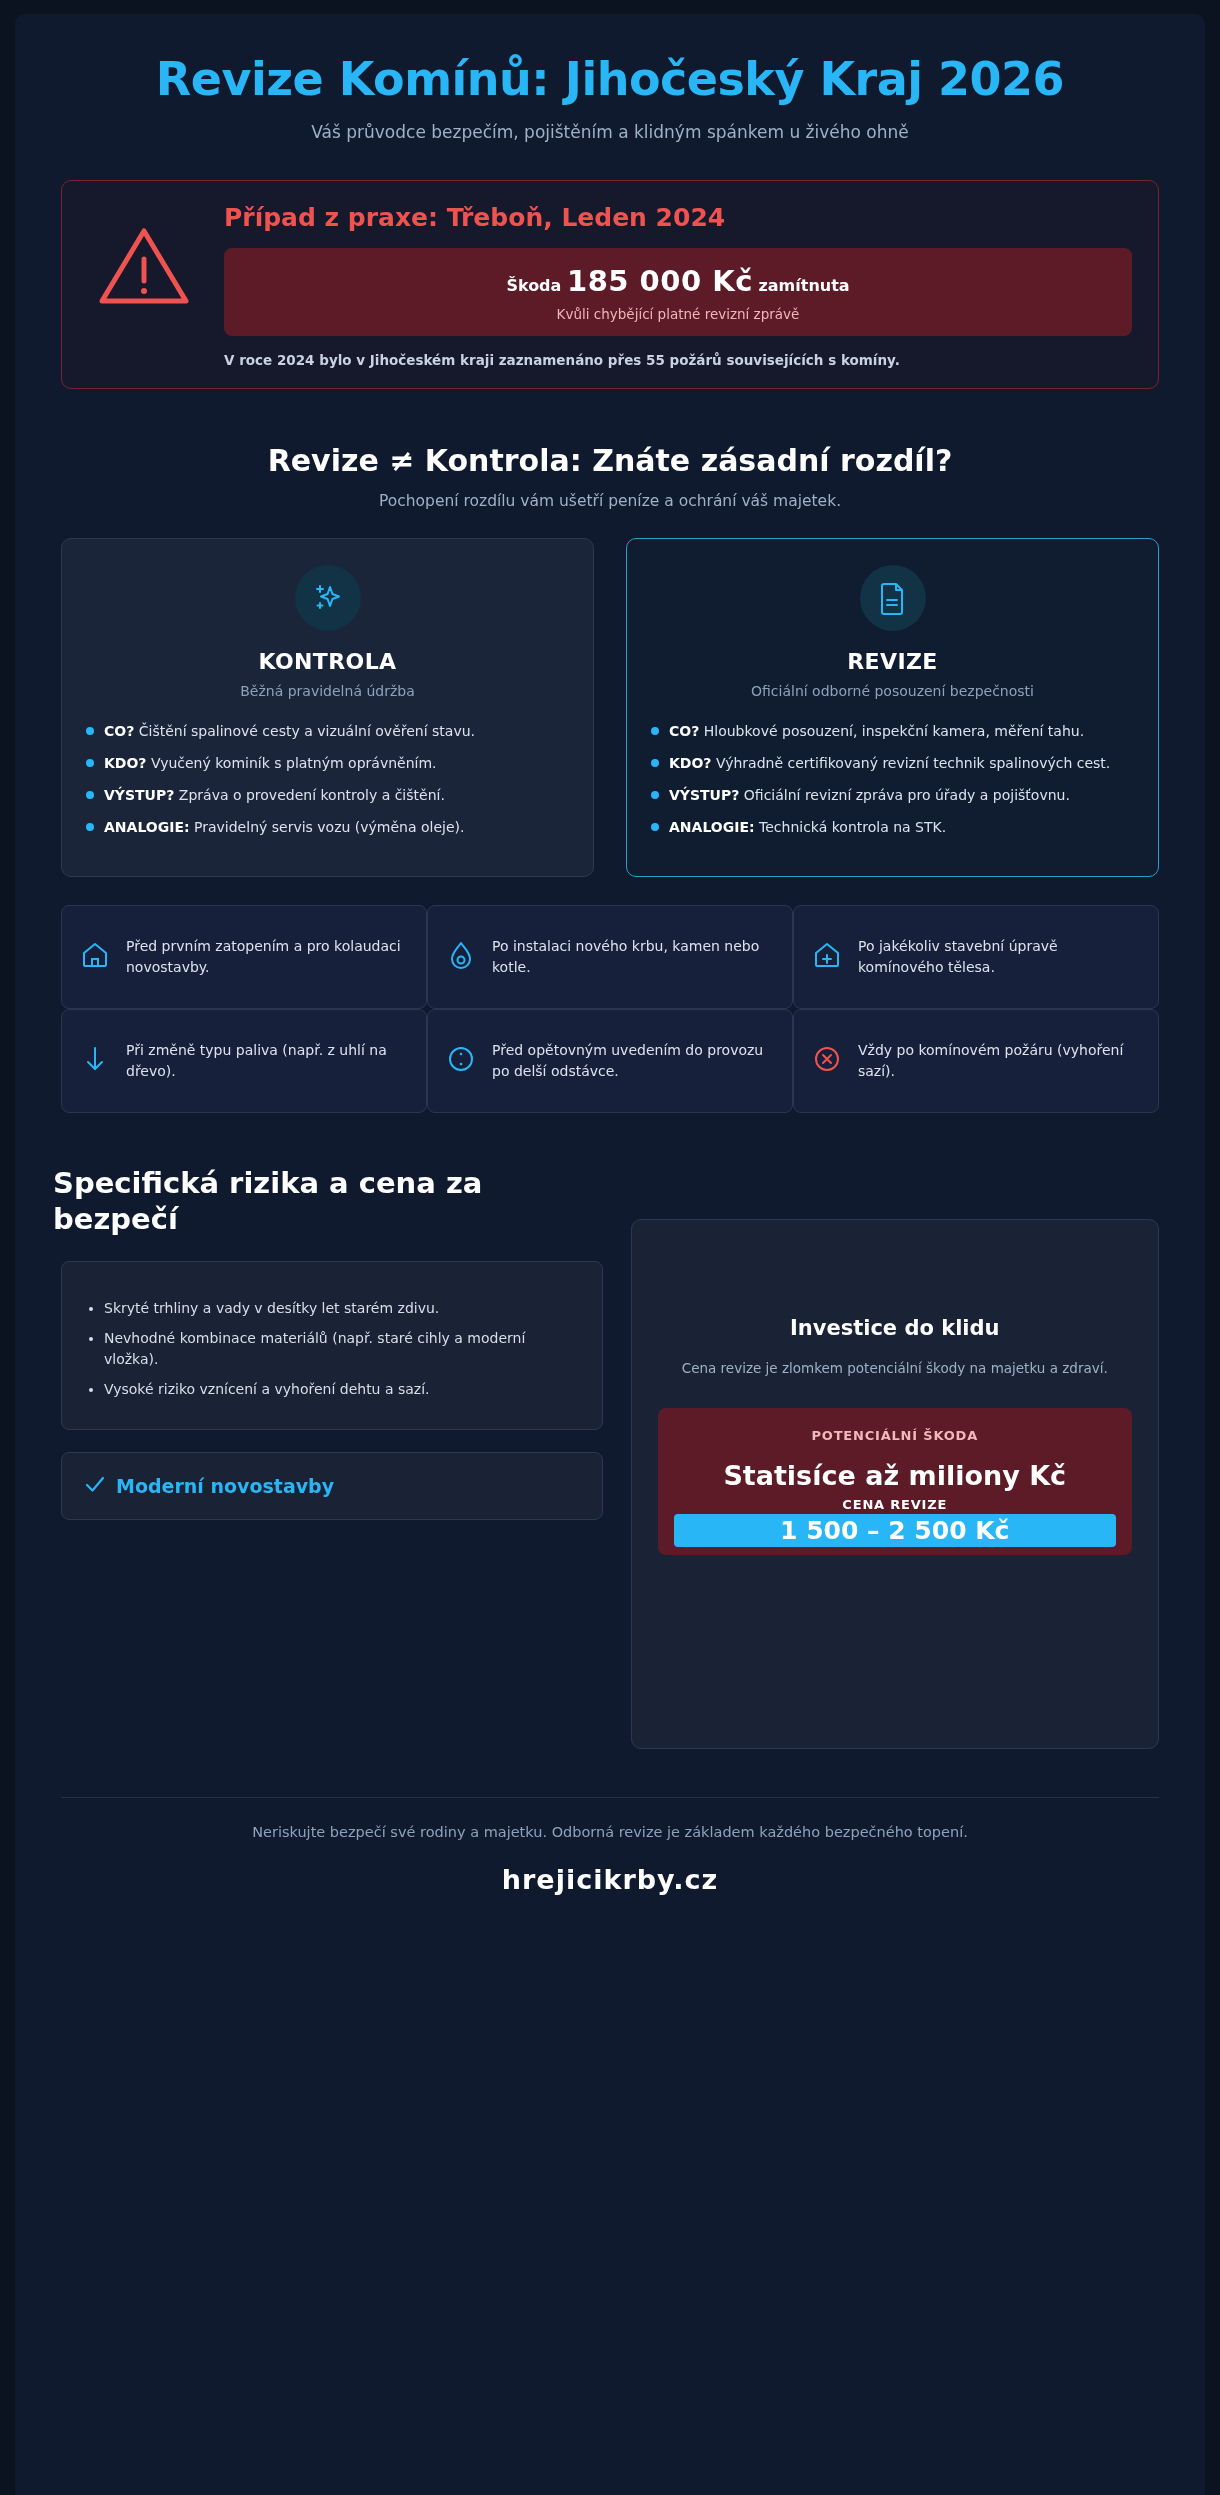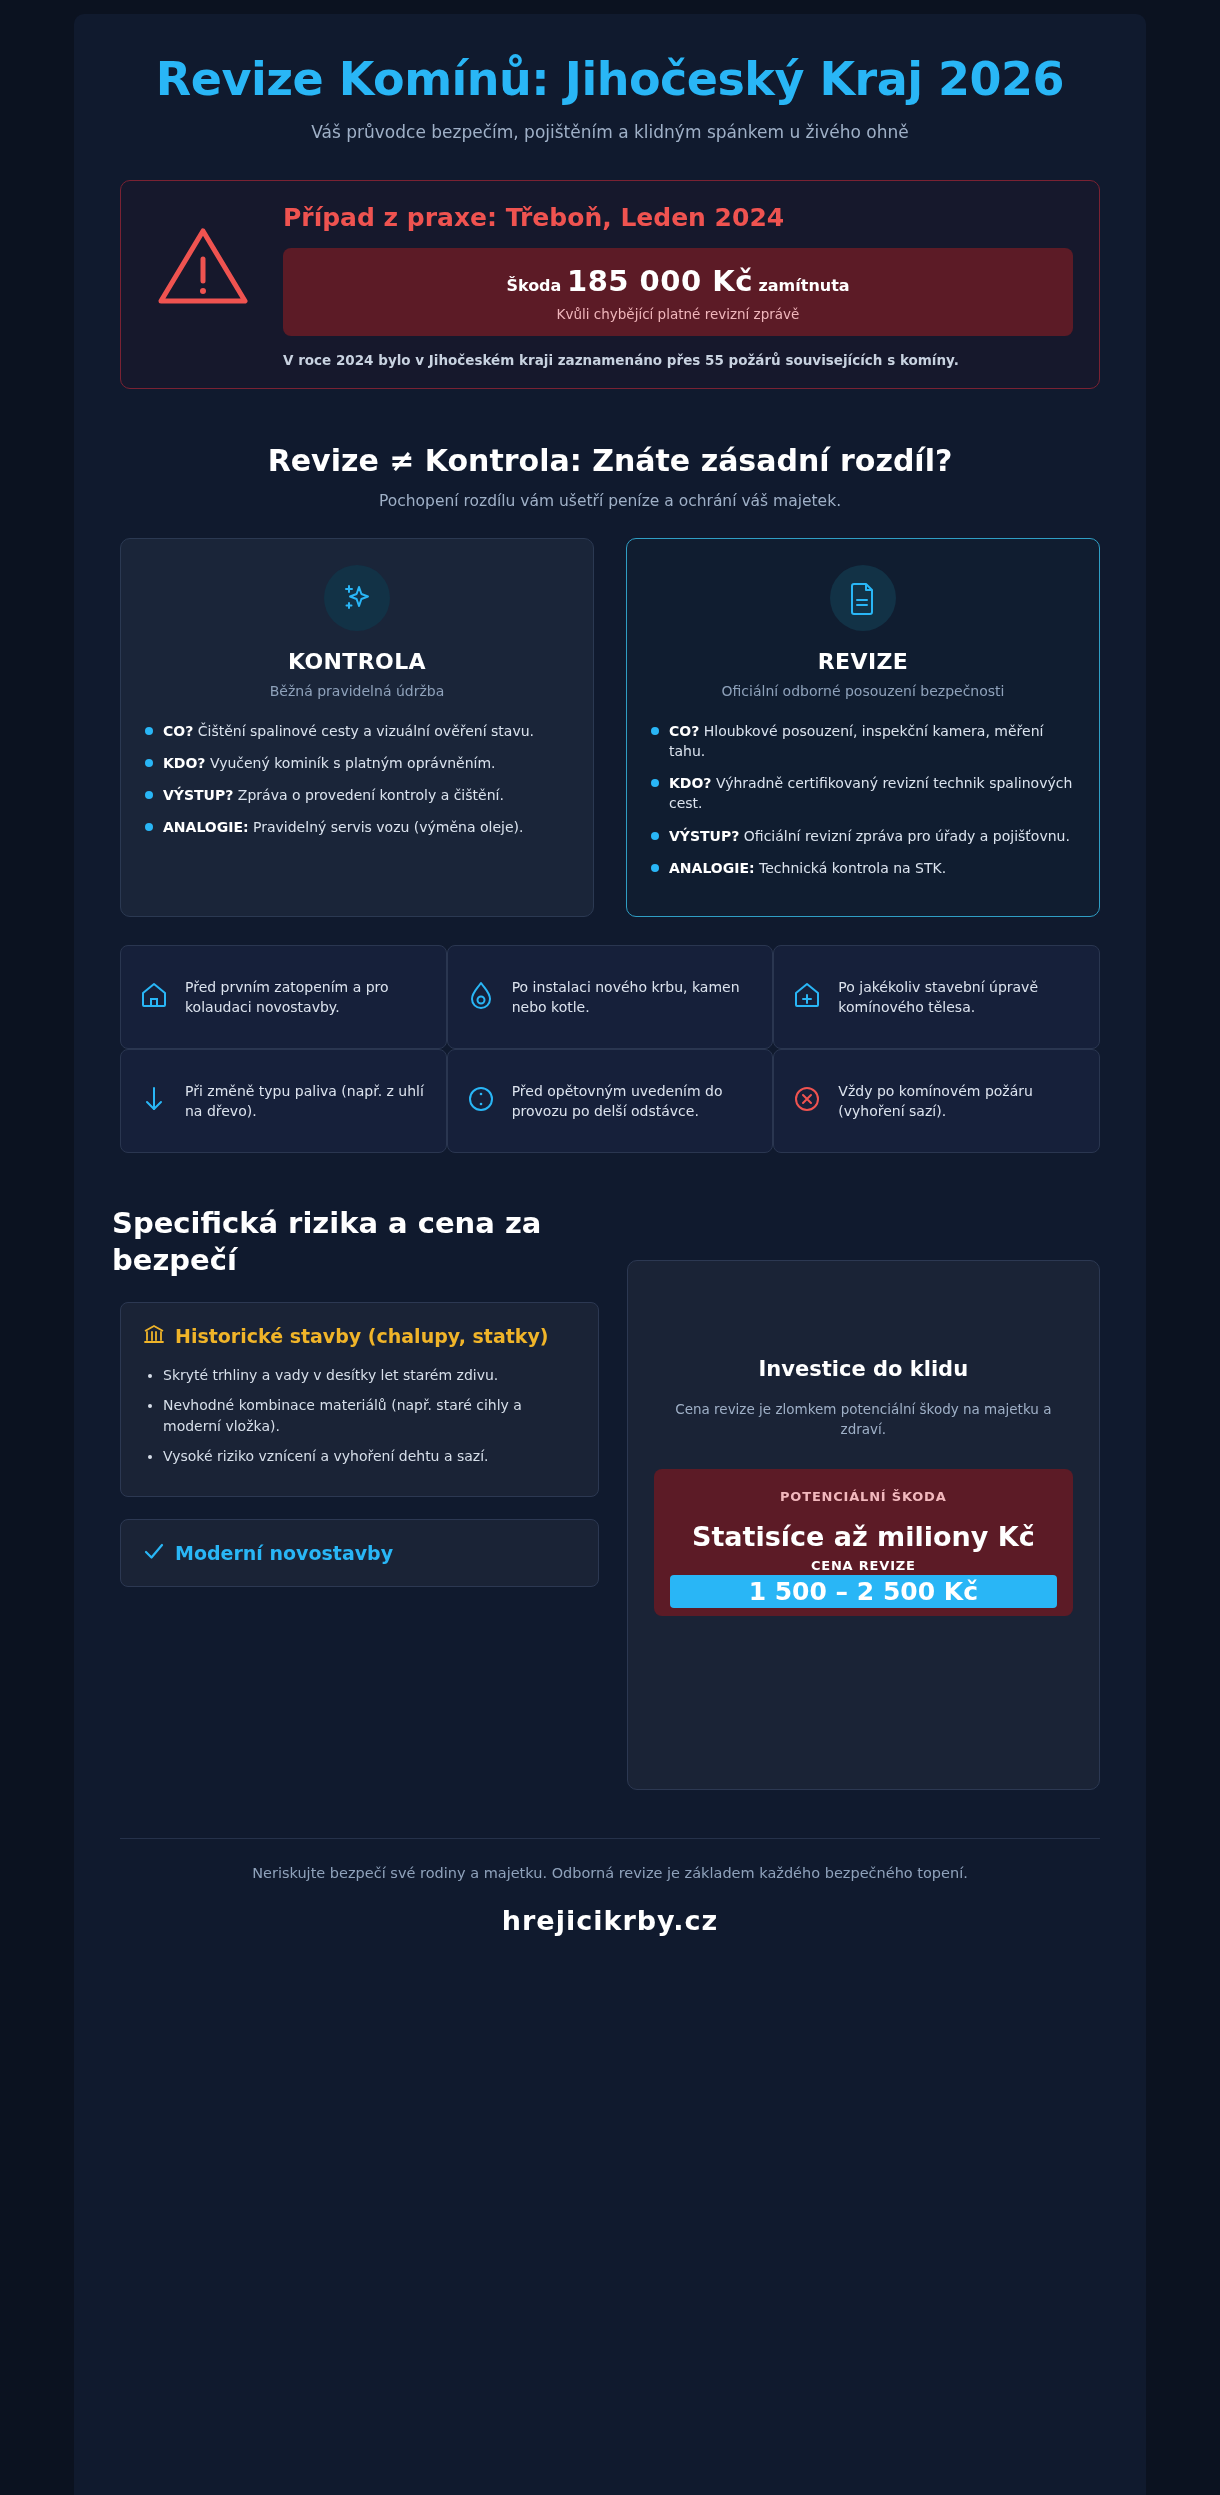--- a/index.html
+++ b/index.html
@@ -8,21 +8,21 @@
     font-family: "DejaVu Sans", "Liberation Sans", sans-serif;
   }
   body {
     width: 1220px;
     min-height: 2495px;
     display: flex;
     justify-content: center;
     padding: 14px 0 0 0;
   }
   .page {
-    width: 1072px;
+    width: 1190px;
     min-height: 2481px;
     background: #101a2e;
     border-radius: 10px 10px 0 0;
     padding: 0 0 0 0;
     position: relative;
     overflow: hidden;
   }
   
   .header { padding: 40px 48px 10px 48px; text-align: center; }
   .header h1 {
@@ -356,29 +356,20 @@
       </span>
       <span class="when-text">Vždy po komínovém požáru (vyhoření sazí).</span>
     </div>
   </div>
 
   <div class="risk-head">Specifická rizika a cena za bezpečí</div>
   <div class="risk-wrap">
 
     <div class="risk-left">
       <div class="risk-card">
-        <div class="risk-title amber">
-          <span>
-            <svg width="22" height="22" viewBox="0 0 22 22" fill="none">
-              <path d="M2 8 L11 3 L20 8" stroke="#f0b429" stroke-width="1.8" stroke-linejoin="round"></path>
-              <path d="M4 9 v8 M9 9 v8 M13 9 v8 M18 9 v8 M2 19 h18" stroke="#f0b429" stroke-width="1.8" stroke-linecap="round"></path>
-            </svg>
-          </span>
-          <span>Historické stavby (chalupy, statky)</span>
-        </div>
         <ul class="risk-ul">
           <li>Skryté trhliny a vady v desítky let starém zdivu.</li>
           <li>Nevhodné kombinace materiálů (např. staré cihly a moderní vložka).</li>
           <li>Vysoké riziko vznícení a vyhoření dehtu a sazí.</li>
         </ul>
       </div>
 
       <div class="risk-card">
         <div class="risk-title cyan">
           <span>

